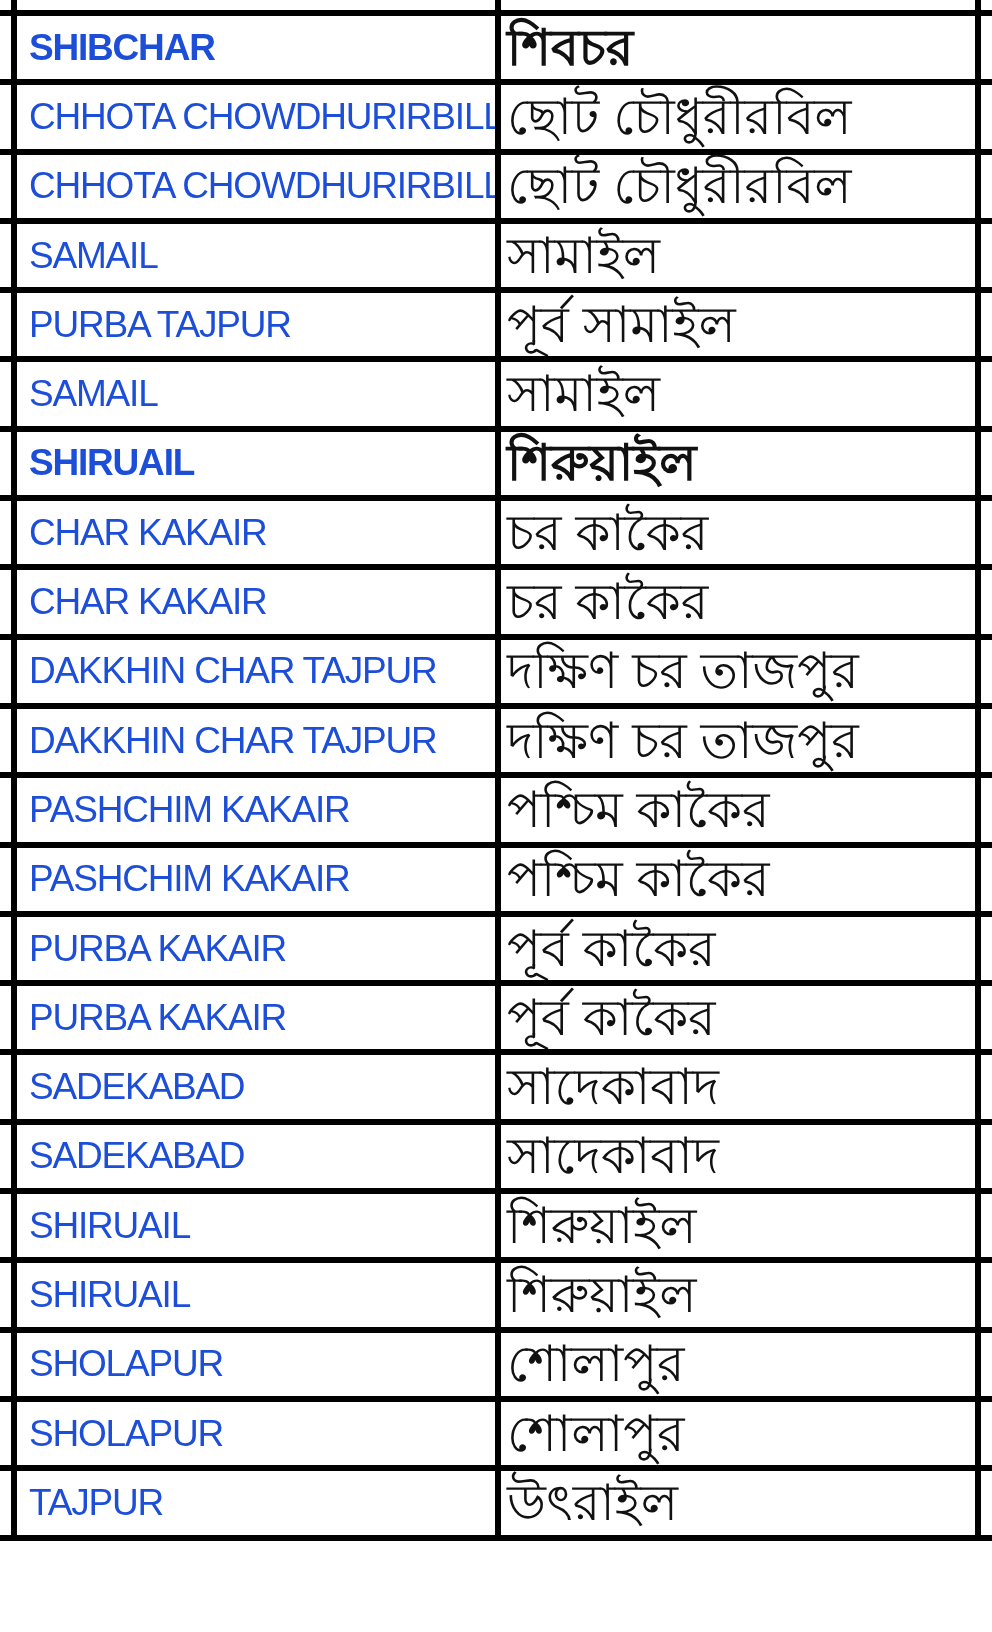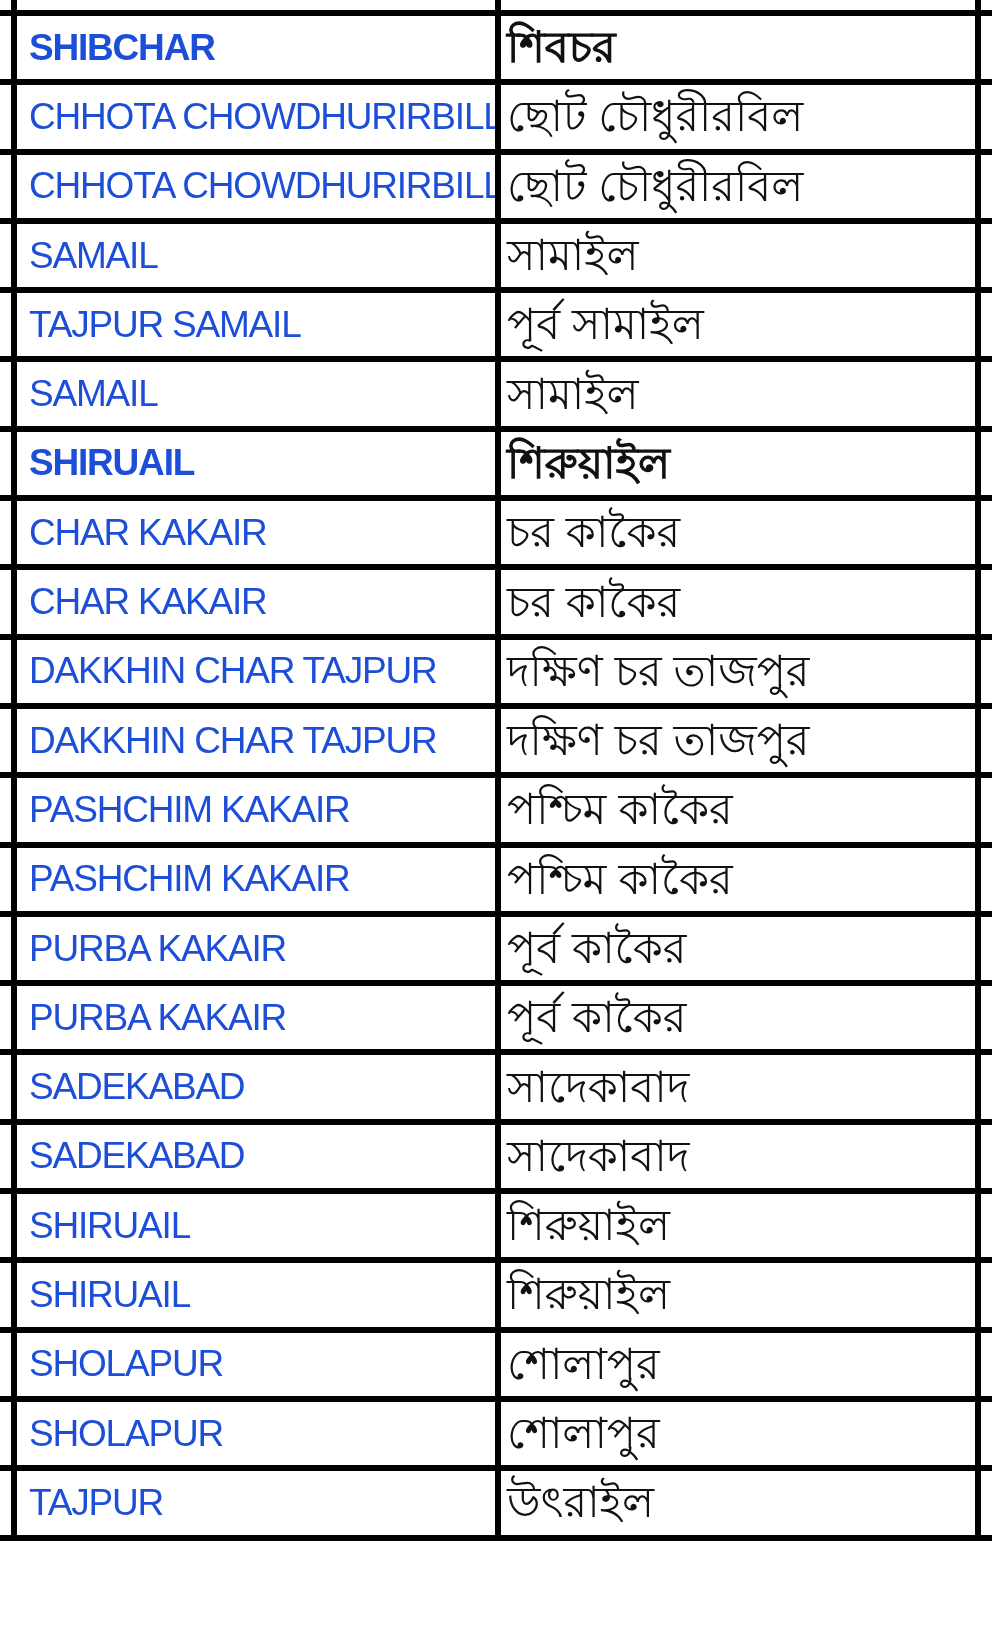--- a/index.html
+++ b/index.html
@@ -31,21 +31,21 @@
   }
   .c0 { border-left: 6px solid #000; }
   .en-text {
     font-size: 37px;
     letter-spacing: -1.2px;
     color: #1d4ed8;
     padding-left: 12px;
     white-space: nowrap;
   }
   .bn-text {
-    font-size: 43px;
+    font-size: 50px;
     color: #111111;
     padding-left: 6px;
     white-space: nowrap;
     line-height: 1;
   }
   .row-bold .en-text, .row-bold .bn-text { font-weight: 700; }
 </style>
 </head>
 <body>
 
@@ -98,21 +98,21 @@
     </div>
     <div class="cell c2">
       <span class="bn-text">সামাইল</span>
     </div>
     <div class="cell c3"></div>
   </div>
 
   <div class="row">
     <div class="cell c0"></div>
     <div class="cell c1">
-      <span class="en-text">TAJPUR SAMAIL</span>
+      <span class="en-text">PURBA TAJPUR</span>
     </div>
     <div class="cell c2">
       <span class="bn-text">পূর্ব সামাইল</span>
     </div>
     <div class="cell c3"></div>
   </div>
 
   <div class="row">
     <div class="cell c0"></div>
     <div class="cell c1">

